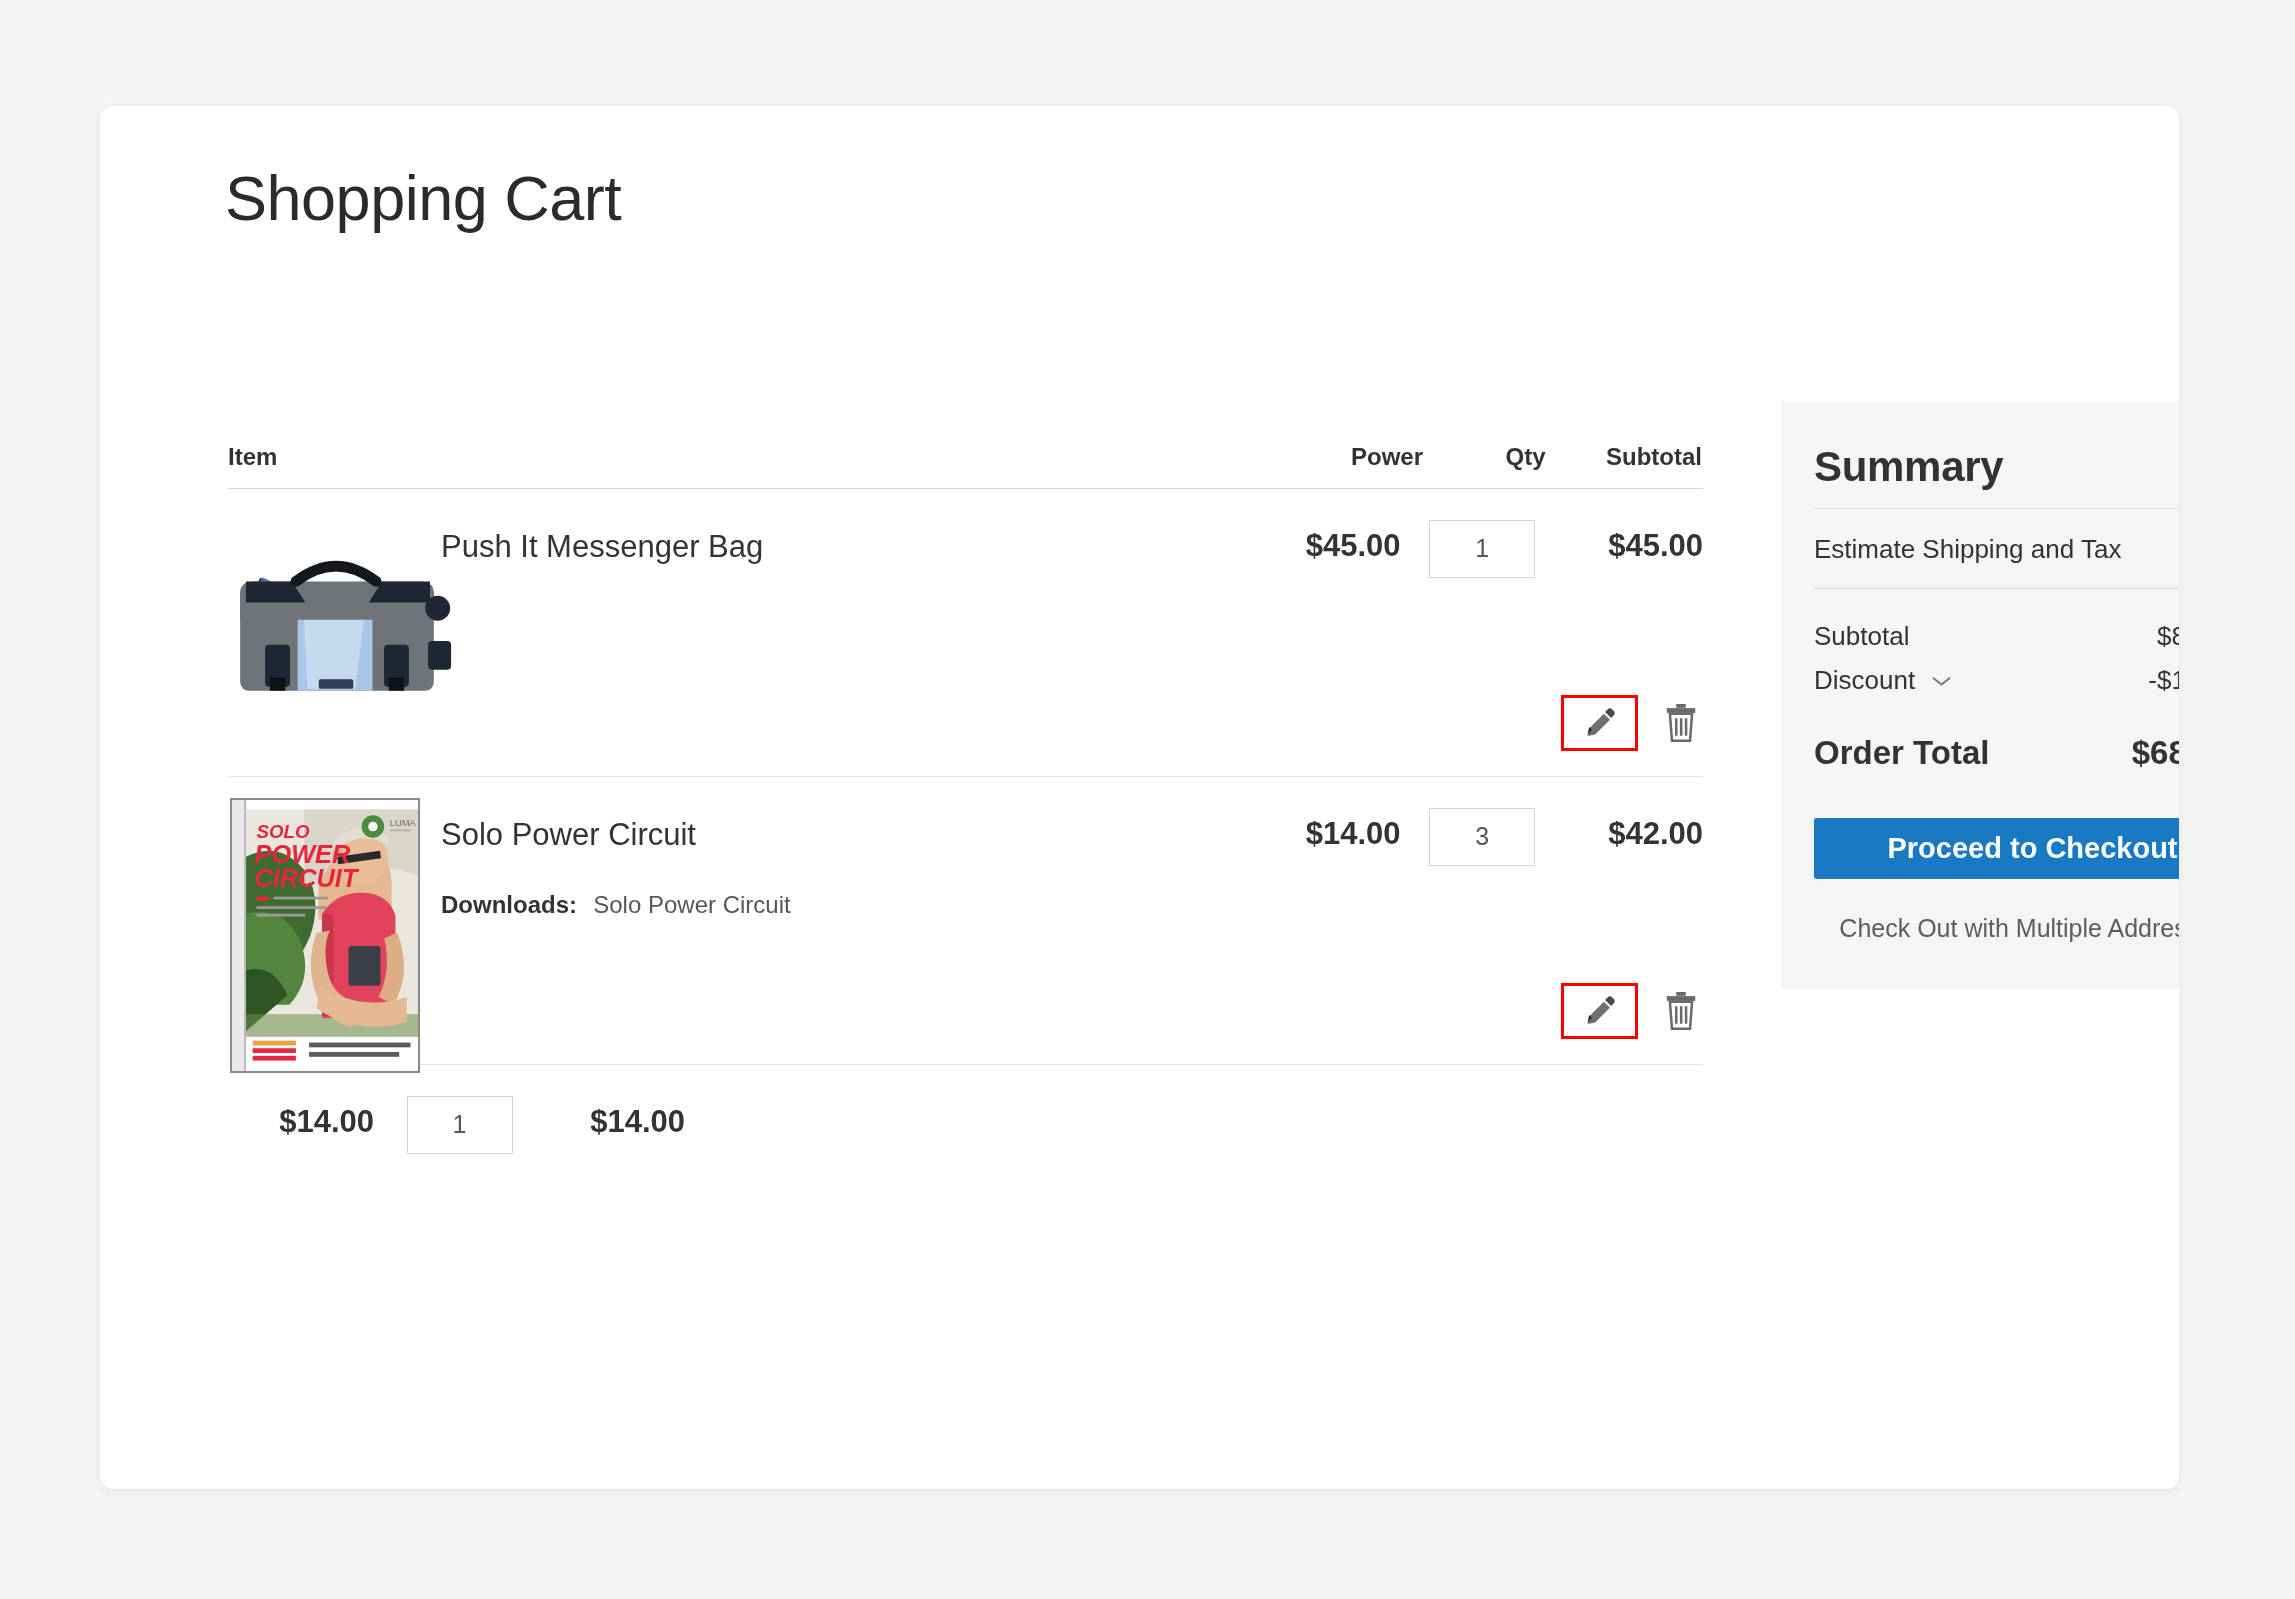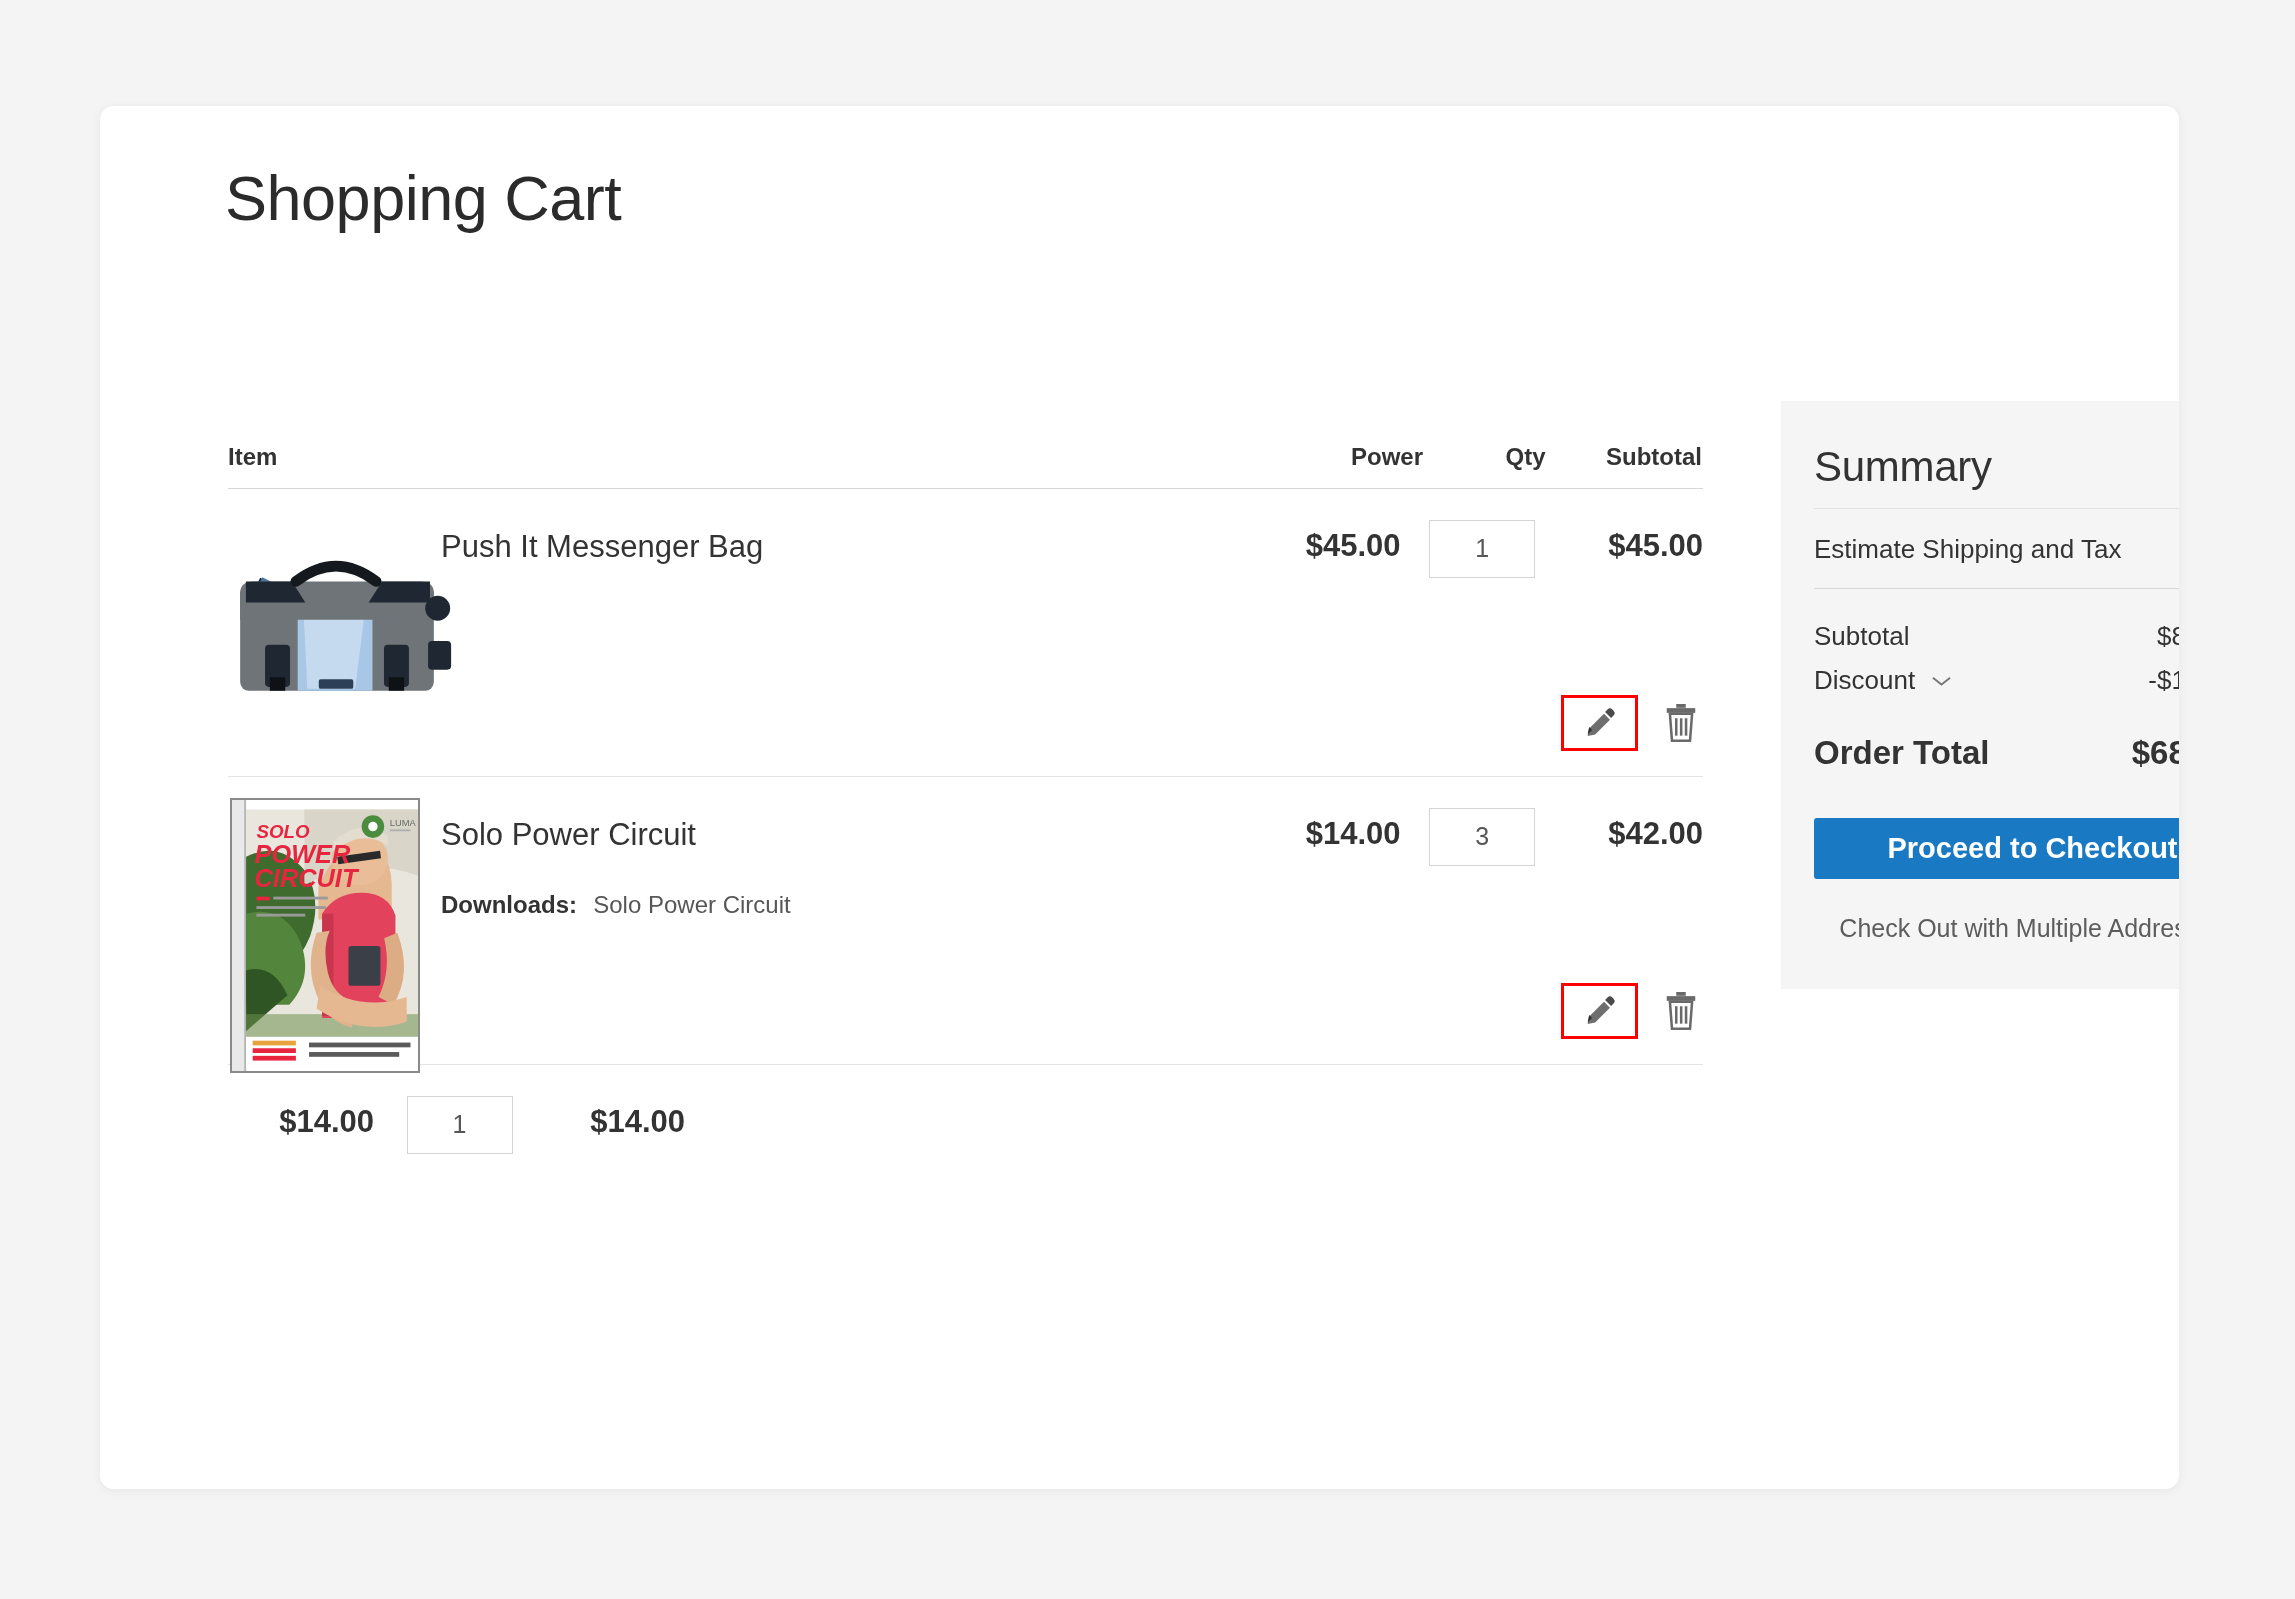--- a/index.html
+++ b/index.html
@@ -167,21 +167,21 @@
   .summary {
     position: absolute;
     left: 1681px;
     top: 295px;
     width: 503px;
     background: #f5f5f5;
     padding: 42px 33px 46px 33px;
   }
   .summary-title {
     font-size: 42px;
-    font-weight: 400;
+    font-weight: 700;
     color: #333333;
     padding-bottom: 17.3px;
     border-bottom: 1px solid #e0e0e0;
     letter-spacing: -0.3px;
   }
   .estimate-row {
     display: flex;
     align-items: center;
     justify-content: space-between;
     padding: 25px 0 23px 0;

